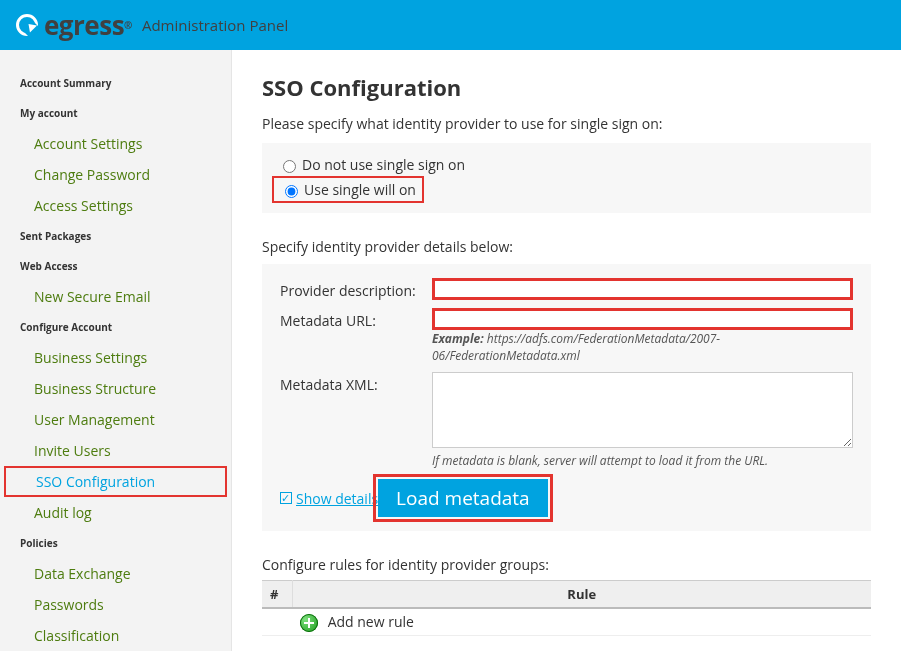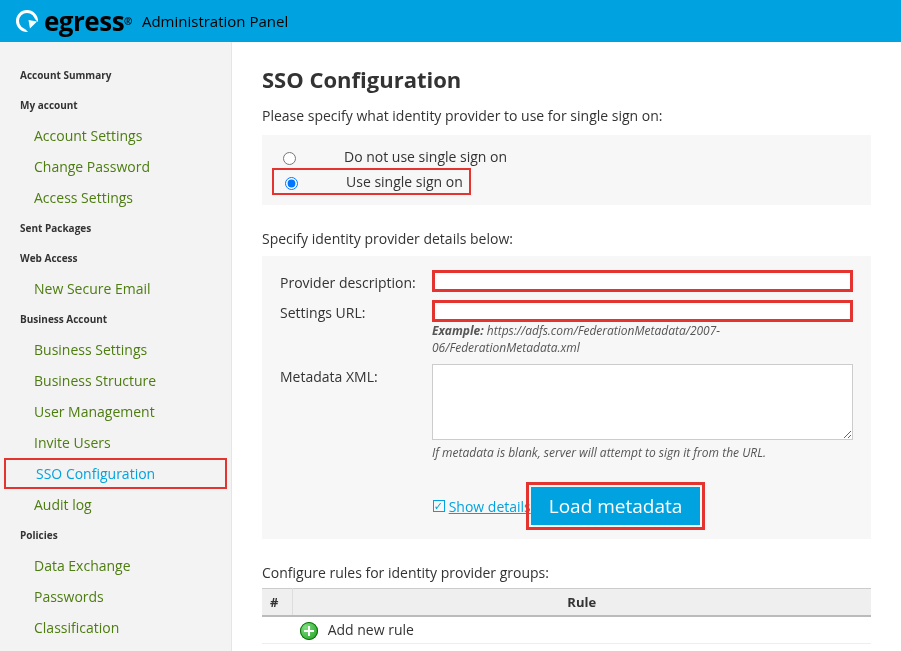--- a/index.html
+++ b/index.html
@@ -6,25 +6,25 @@
   body {
     margin: 0;
     font-family: "Segoe UI", "Open Sans", Arial, sans-serif;
     font-size: 14px;
     color: #333;
     background: #fff;
     width: 901px;
   }
   .topbar {
     background: #00a3e0;
-    color: #000000;
+    color: #404040;
     display: flex;
     align-items: center;
     padding: 8px 16px;
-    height: 42px;
+    height: 50px;
   }
   .logo {
     display: flex;
     align-items: center;
     font-size: 26px;
     font-weight: 700;
     letter-spacing: -0.5px;
   }
   .logo-mark {
     width: 22px;
@@ -90,21 +90,21 @@
   .main {
     flex: 1;
     padding: 22px 30px;
   }
   h1 { font-size: 22px; margin: 0 0 12px 0; font-weight: 700; }
   .radio-box {
     background: #f7f7f7;
     padding: 10px 16px;
     margin: 10px 0 24px 0;
   }
-  .radio-row { display: flex; align-items: center; padding: 2px 0; gap: 42px; }
+  .radio-row { display: flex; align-items: center; padding: 2px 0; }
   .radio-row input { margin-right: 6px; }
   .radio-row.hl-red { padding: 2px 6px; display: inline-flex; margin-left:-6px;}
   .form-box {
     background: #f7f7f7;
     padding: 14px 18px 14px 18px;
     margin: 8px 0 24px 0;
   }
   .frow { display: flex; align-items: flex-start; margin-bottom: 8px; }
   .flabel { width: 152px; padding-top: 3px; }
   .finput-wrap { flex: 1; }
@@ -115,23 +115,23 @@
     padding: 2px 4px;
     font-family: inherit;
     font-size: 13px;
   }
   .finput.hl-red { border: 3px solid #e3342f; }
   textarea.finput { height: 76px; resize: both; }
   .hint { font-size: 12px; font-style: italic; color: #555; margin-top: 0; }
   .hint b { font-weight: 700; font-style: italic; }
   .form-footer {
     display: flex;
-    justify-content: center;
+    justify-content: flex-start;
     align-items: center;
-    margin-top: 26px;
+    margin-top: 10px;
   }
   .show-details {
     color: #00a3e0;
     text-decoration: underline;
     cursor: pointer;
     display: inline-flex;
     align-items: center;
     font-size: 14px;
   }
   .chk {
@@ -214,21 +214,21 @@
     <div class="sb-head">My account</div>
     <a class="sb-link">Account Settings</a>
     <a class="sb-link">Change Password</a>
     <a class="sb-link">Access Settings</a>
 
     <div class="sb-head">Sent Packages</div>
 
     <div class="sb-head">Web Access</div>
     <a class="sb-link">New Secure Email</a>
 
-    <div class="sb-head">Business Account</div>
+    <div class="sb-head">Configure Account</div>
     <a class="sb-link">Business Settings</a>
     <a class="sb-link">Business Structure</a>
     <a class="sb-link">User Management</a>
     <a class="sb-link">Invite Users</a>
     <a class="sb-link active hl-red">SSO Configuration</a>
     <a class="sb-link">Audit log</a>
 
     <div class="sb-head">Policies</div>
     <a class="sb-link">Data Exchange</a>
     <a class="sb-link">Passwords</a>
@@ -240,48 +240,48 @@
     <h1>SSO Configuration</h1>
     <p class="section-label">Please specify what identity provider to use for single sign on:</p>
 
     <div class="radio-box">
       <div class="radio-row">
         <input type="radio" name="sso" style="">
         <span>Do not use single sign on</span>
       </div>
       <div class="radio-row hl-red">
         <input type="radio" name="sso" checked="" style="">
-        <span>Use single sign on</span>
+        <span>Use single will on</span>
       </div>
     </div>
 
     <p class="section-label">Specify identity provider details below:</p>
 
     <div class="form-box">
       <div class="frow">
         <div class="flabel">Provider description:</div>
         <div class="finput-wrap">
           <input class="finput hl-red" type="text" value="" style="">
         </div>
       </div>
       <div class="frow">
-        <div class="flabel">Settings URL:</div>
+        <div class="flabel">Metadata URL:</div>
         <div class="finput-wrap">
           <input class="finput hl-red" type="text" value="" style="">
           <div class="hint">
             <b>Example:</b>
             <span>https://adfs.com/FederationMetadata/2007-06/FederationMetadata.xml</span>
           </div>
         </div>
       </div>
       <div class="frow">
         <div class="flabel">Metadata XML:</div>
         <div class="finput-wrap">
           <textarea class="finput" style=""></textarea>
-          <div class="hint">If metadata is blank, server will attempt to sign it from the URL.</div>
+          <div class="hint">If metadata is blank, server will attempt to load it from the URL.</div>
         </div>
       </div>
       <div class="form-footer">
         <span class="show-details">
           <span class="chk"></span>
           <span>Show details</span>
         </span>
         <button class="btn hl-red">Load metadata</button>
       </div>
     </div>

